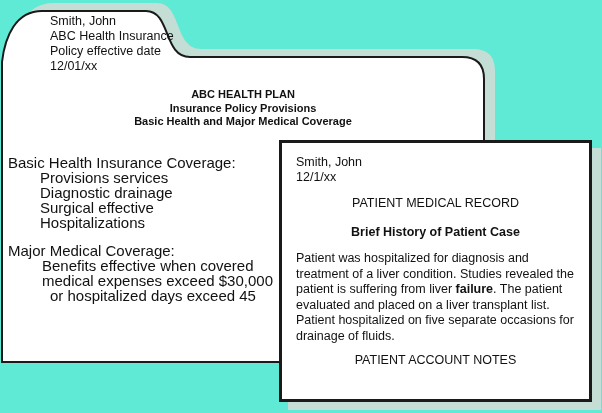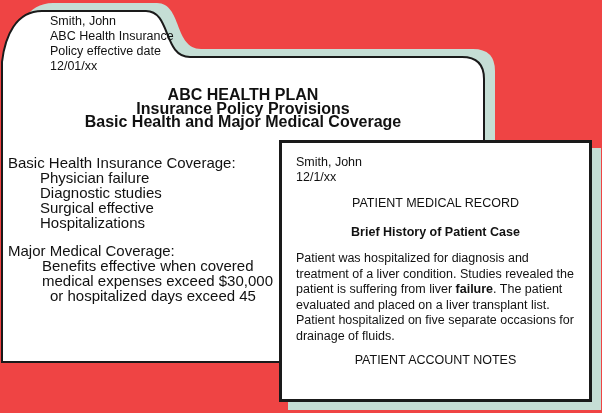--- a/index.html
+++ b/index.html
@@ -1,25 +1,25 @@
 <!DOCTYPE html>
 <html style="--teal: #c5ded5; --line: #1a1a1a;"><head>
 <meta charset="utf-8">
 <style>
   html,body{margin:0;padding:0;background:#ffffff;}
   .stage{
     position:relative;width:602px;height:413px;overflow:hidden;
-    background:#ef4444;
+    background:#5eead4;
     font-family:"Liberation Sans","DejaVu Sans",sans-serif;
     color:#111111;
   }
   .stage svg{position:absolute;left:0;top:0;}
   .abs{position:absolute;}
   .tab-text{left:50px;top:14px;font-size:12.5px;line-height:15px;}
-  .heading{left:2px;top:88px;width:482px;text-align:center;font-weight:bold;font-size:16px;line-height:13.5px;}
+  .heading{left:2px;top:88px;width:482px;text-align:center;font-weight:bold;font-size:11px;line-height:13.5px;}
   .coverage{left:8px;top:155px;font-size:15px;line-height:15px;}
   .ind{margin-left:32px;}
   .major-title{margin-top:13px;}
   .ind2{margin-left:34px;}
   .ind3{margin-left:42px;}
   .card{
     left:279px;top:140px;width:313px;height:262px;box-sizing:border-box;
     background:#ffffff;border:3px solid var(--line,#111);
     box-shadow:9px 8px 0 0 var(--teal,#c5ded5);
     padding:12px 14px;font-size:12.5px;line-height:15.5px;
@@ -49,22 +49,22 @@
   </div>
 
   <div class="abs heading">
     <div>ABC HEALTH PLAN</div>
     <div>Insurance Policy Provisions</div>
     <div>Basic Health and Major Medical Coverage</div>
   </div>
 
   <div class="abs coverage">
     <div>Basic Health Insurance Coverage:</div>
-    <div class="ind">Physician failure</div>
-    <div class="ind">Diagnostic studies</div>
+    <div class="ind">Provisions services</div>
+    <div class="ind">Diagnostic drainage</div>
     <div class="ind">Surgical effective</div>
     <div class="ind">Hospitalizations</div>
     <div class="major-title">Major Medical Coverage:</div>
     <div class="ind2">Benefits effective when covered</div>
     <div class="ind2">medical expenses exceed $30,000</div>
     <div class="ind3">or hospitalized days exceed 45</div>
   </div>
 
   <div class="abs card">
     <div class="card-head">

